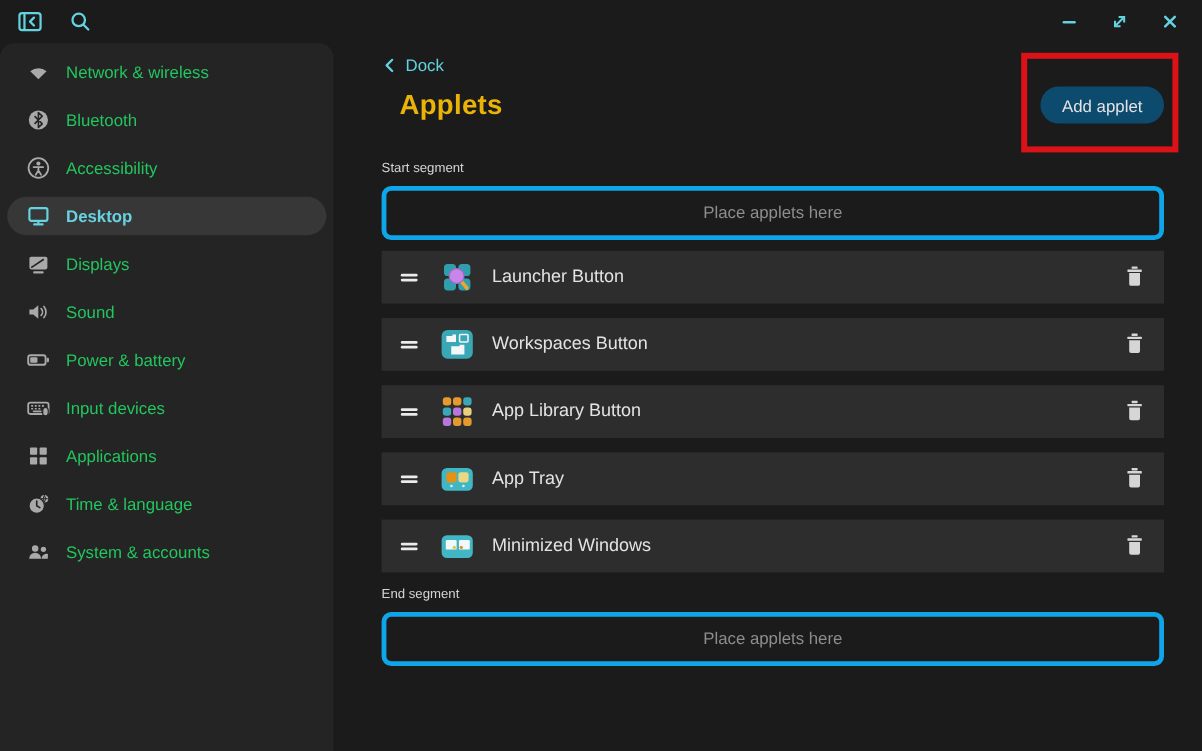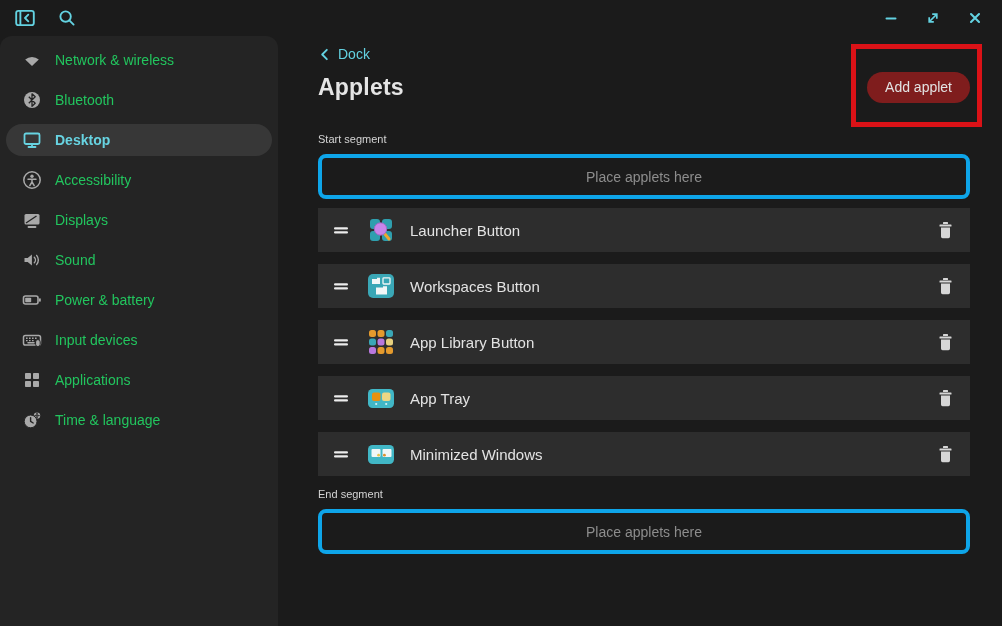--- a/index.html
+++ b/index.html
@@ -29,22 +29,22 @@
     color:#22c55e; font-size:14px; cursor:pointer;
   }
   .nav-item.active { background:#373737; color:#67d3e1; font-weight:700; }
   .nav-icon { width:20px; height:20px; margin-right:13px; flex:none; }
 
   
   .main { flex:1; padding:7px 32px 0 40px; }
   .back-link { display:inline-flex; align-items:center; gap:7px; color:#63d2e1;
                font-size:14px; height:22px; cursor:pointer; }
   .title-row { display:flex; justify-content:space-between; align-items:center; margin-top:5px; height:34px; }
-  .page-title { font-size:23px; color:#e5e5e5; margin:0; font-weight:700; letter-spacing:.2px; }
-  .add-btn { background:#7f1d1d; color:#e3e3e3; border:none; border-radius:16px;
+  .page-title { font-size:23px; color:#eab308; margin:15px; font-weight:700; letter-spacing:.2px; }
+  .add-btn { background:#0c4a6e; color:#e3e3e3; border:none; border-radius:16px;
              height:31px; padding:0 18px; font-size:14px; cursor:pointer; }
   .segment-label { color:#d4d4d4; font-size:11px; margin-top:27px; }
   .segment-label.first { margin-top:29px; }
   .segment-label.last { margin-top:10px; }
   .dropzone { margin-top:9px; height:45px; border:4px solid #0ea5e9; border-radius:8px;
               display:flex; align-items:center; justify-content:center;
               color:#8d8d8d; font-size:14px; }
   .applet-list { margin-top:9px; }
   .applet-row { display:flex; align-items:center; height:44px; background:#2d2d2d;
                 border-radius:0; margin-bottom:12px; padding:0 16px 0 14px; }
@@ -112,40 +112,40 @@
     <div class="nav-item">
       <span class="nav-icon">
         <svg width="20" height="20" viewBox="0 0 20 20">
           <circle cx="10" cy="10" r="8" fill="#a9a9a9"></circle>
           <path d="M6.8 6.8 L13.2 13.2 L10 16.2 V3.8 L13.2 6.8 L6.8 13.2" fill="none" stroke="#242424" stroke-width="1.3" stroke-linejoin="round"></path>
         </svg>
       </span>
       <span>Bluetooth</span>
     </div>
 
+    <div class="nav-item">
+      <span class="nav-icon">
+        <svg width="20" height="20" viewBox="0 0 20 20">
+          <circle cx="10" cy="10" r="8.2" fill="none" stroke="#a9a9a9" stroke-width="1.5"></circle>
+          <circle cx="10" cy="6.2" r="1.7" fill="#a9a9a9"></circle>
+          <path d="M6 9.2 H14 M10 9.2 V12 M10 12 L7.8 15.6 M10 12 L12.2 15.6" fill="none" stroke="#a9a9a9" stroke-width="1.5" stroke-linecap="round"></path>
+        </svg>
+      </span>
+      <span>Accessibility</span>
+    </div>
+
     <div class="nav-item active">
       <span class="nav-icon">
         <svg width="20" height="20" viewBox="0 0 20 20">
           <rect x="2.5" y="3.5" width="15" height="10.5" rx="1.5" fill="none" stroke="#67d3e1" stroke-width="1.8"></rect>
           <line x1="10" y1="14" x2="10" y2="16.5" stroke="#67d3e1" stroke-width="1.8"></line>
           <line x1="6.5" y1="17" x2="13.5" y2="17" stroke="#67d3e1" stroke-width="1.8" stroke-linecap="round"></line>
         </svg>
       </span>
       <span>Desktop</span>
-    </div>
-
-    <div class="nav-item">
-      <span class="nav-icon">
-        <svg width="20" height="20" viewBox="0 0 20 20">
-          <circle cx="10" cy="10" r="8.2" fill="none" stroke="#a9a9a9" stroke-width="1.5"></circle>
-          <circle cx="10" cy="6.2" r="1.7" fill="#a9a9a9"></circle>
-          <path d="M6 9.2 H14 M10 9.2 V12 M10 12 L7.8 15.6 M10 12 L12.2 15.6" fill="none" stroke="#a9a9a9" stroke-width="1.5" stroke-linecap="round"></path>
-        </svg>
-      </span>
-      <span>Accessibility</span>
     </div>
 
     <div class="nav-item">
       <span class="nav-icon">
         <svg width="20" height="20" viewBox="0 0 20 20">
           <rect x="2.5" y="4" width="15" height="10.5" rx="1.5" fill="#a9a9a9"></rect>
           <path d="M4 13 L14.5 6" stroke="#242424" stroke-width="1.4"></path>
           <line x1="6.5" y1="17" x2="13.5" y2="17" stroke="#a9a9a9" stroke-width="1.8" stroke-linecap="round"></line>
         </svg>
       </span>
@@ -202,20 +202,31 @@
         <svg width="20" height="20" viewBox="0 0 20 20">
           <circle cx="15" cy="5.6" r="3.2" fill="#a9a9a9"></circle>
           <path d="M12.2 5.6 h5.6 M15 2.8 a4.5 4.5 0 0 0 0 5.6 M15 2.8 a4.5 4.5 0 0 1 0 5.6" fill="none" stroke="#242424" stroke-width="0.8"></path>
           <circle cx="8.6" cy="11.4" r="6.4" fill="#a9a9a9" stroke="#242424" stroke-width="1"></circle>
           <path d="M8.6 11.4 V7.6 M8.6 11.4 L11.2 13" fill="none" stroke="#242424" stroke-width="1.4" stroke-linecap="round"></path>
         </svg>
       </span>
       <span>Time &amp; language</span>
     </div>
 
+    <div class="nav-item">
+      <span class="nav-icon">
+        <svg width="20" height="20" viewBox="0 0 20 20">
+          <circle cx="7.3" cy="7" r="2.7" fill="#a9a9a9"></circle>
+          <path d="M2.3 15.6 a5 5 0 0 1 10 0 Z" fill="#a9a9a9"></path>
+          <circle cx="14.2" cy="7.8" r="2.2" fill="#a9a9a9"></circle>
+          <path d="M12.6 15.6 a4.2 4.2 0 0 1 5.4 -3.9 l-0.2 3.9 Z" fill="#a9a9a9"></path>
+        </svg>
+      </span>
+      <span>System &amp; accounts</span>
+    </div>
 
   </aside>
 
   <main class="main">
 
     <div class="back-link">
       <svg width="13" height="13" viewBox="0 0 14 14">
         <path d="M9.5 2 L4.5 7 L9.5 12" fill="none" stroke="#63d2e1" stroke-width="2" stroke-linecap="round" stroke-linejoin="round"></path>
       </svg>
       <span>Dock</span>

